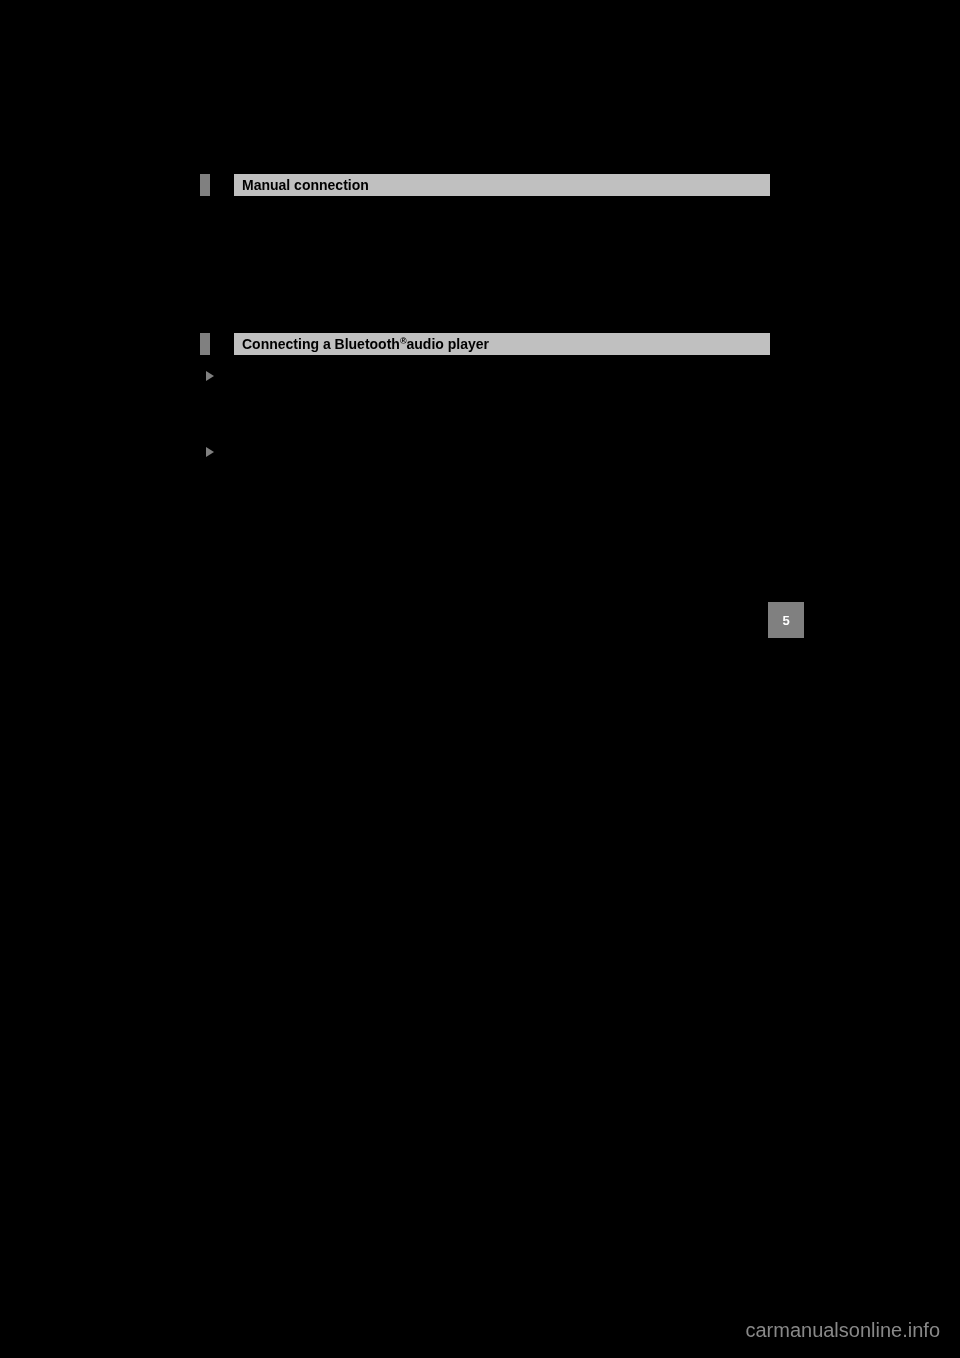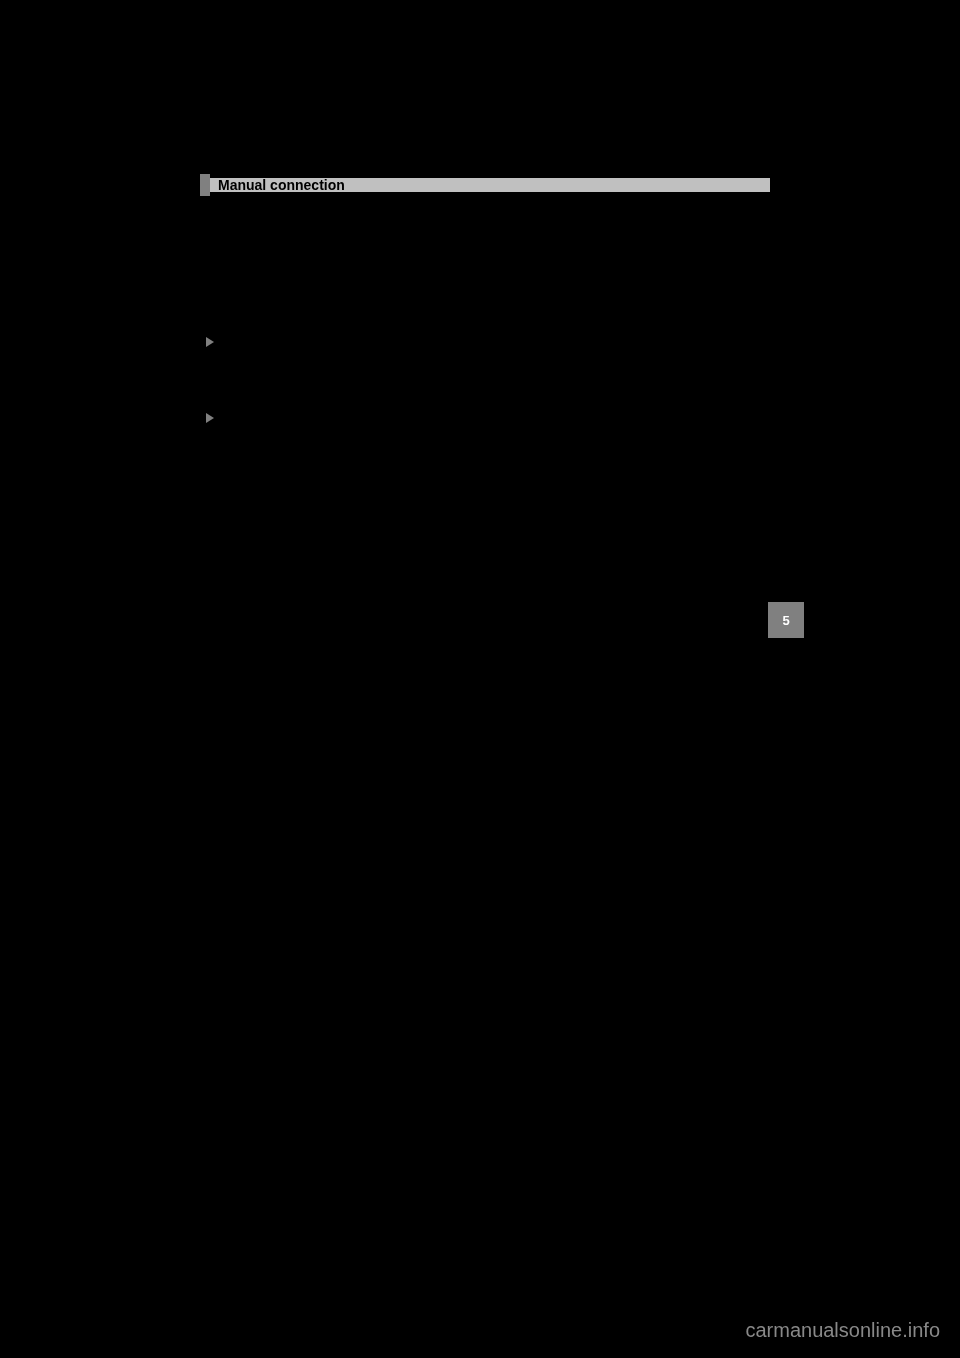--- a/index.html
+++ b/index.html
@@ -69,27 +69,28 @@
     
     .banner-left {
       width: 10px;
       height: 22px;
       background: #808080;
       flex-shrink: 0;
     }
     
     .banner-right {
       flex: 1;
-      height: 14px;
+      height: 22px;
       background: #c0c0c0;
       display: flex;
       align-items: center;
       padding-left: 8px;
       font-weight: bold;
       font-size: 14px;
+      margin-left: 24px;
     }
     
     .sup {
       font-size: 9px;
       vertical-align: super;
       position: relative;
       top: -2px;
     }
     
     .para {
@@ -251,20 +252,28 @@
     <div class="step-row">
       <div class="step-num">1</div>
       <div class="step-text">
         <span>Follow the steps in "Connecting a Bluetooth® device" from step </span><span class="step-ref">1</span><span>.</span>
         <div>(→P. 331)</div>
       </div>
     </div>
 
     <div class="para" style="font-size:12px;">*: Bluetooth is a registered trademark of Bluetooth SIG, Inc.</div>
 
+    <div class="section-banner">
+      <div class="banner-left"></div>
+      <div class="banner-right">
+        <span>Connecting a Bluetooth</span>
+          <span class="sup">®</span>
+          <span> audio player</span>
+      </div>
+    </div>
 
     <div class="sub-row">
       <div class="triangle"></div>
       <div class="sub-text">Registering an additional device</div>
     </div>
 
     <div class="step-row">
       <div class="step-num">1</div>
       <div class="step-text">Select "Connect" on the Bluetooth® audio control screen.</div>
     </div>

